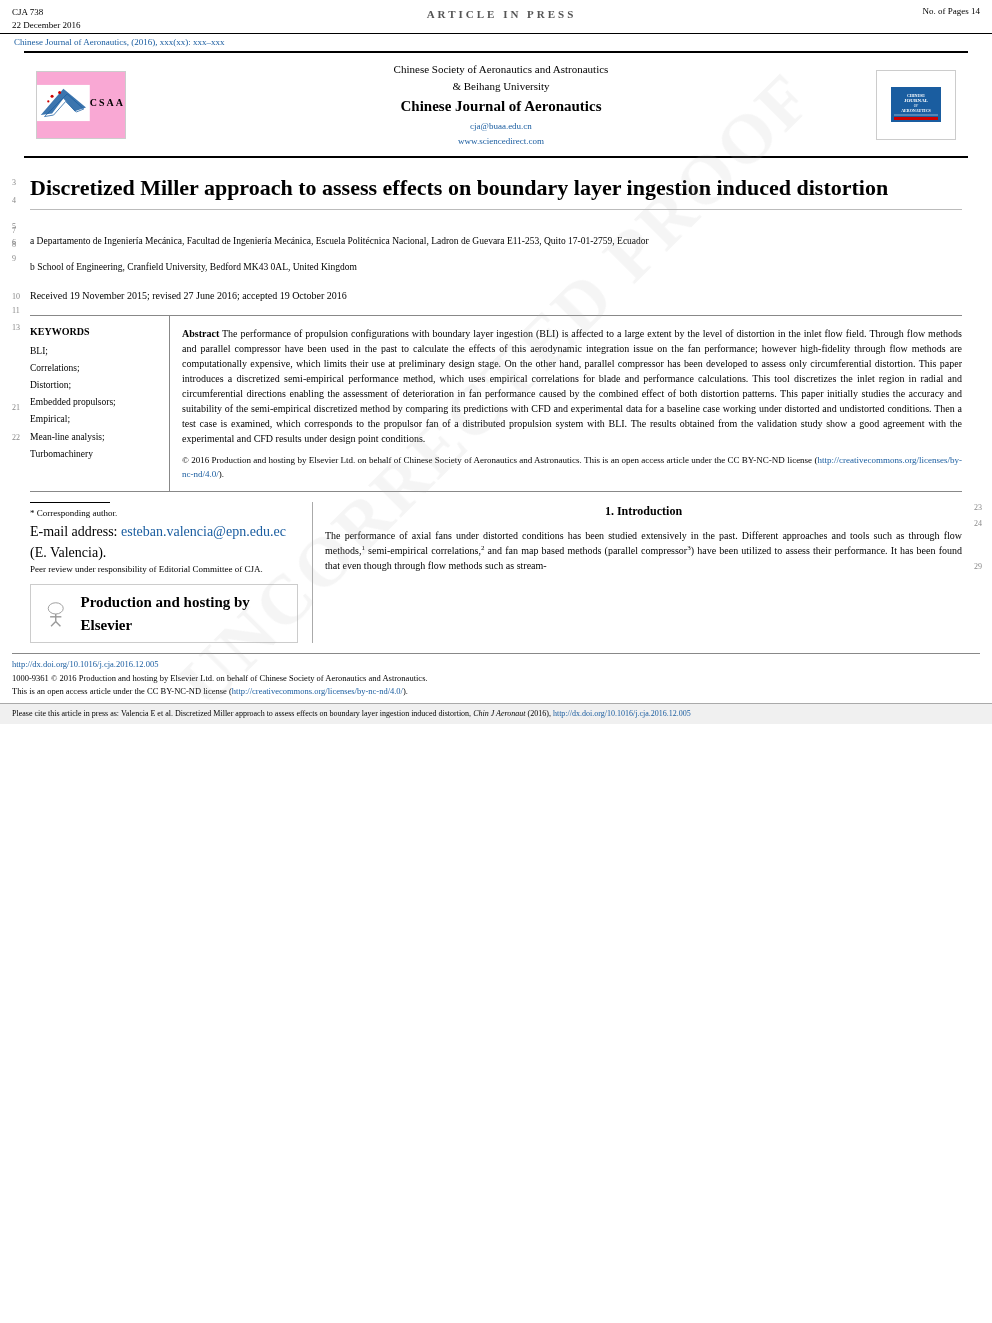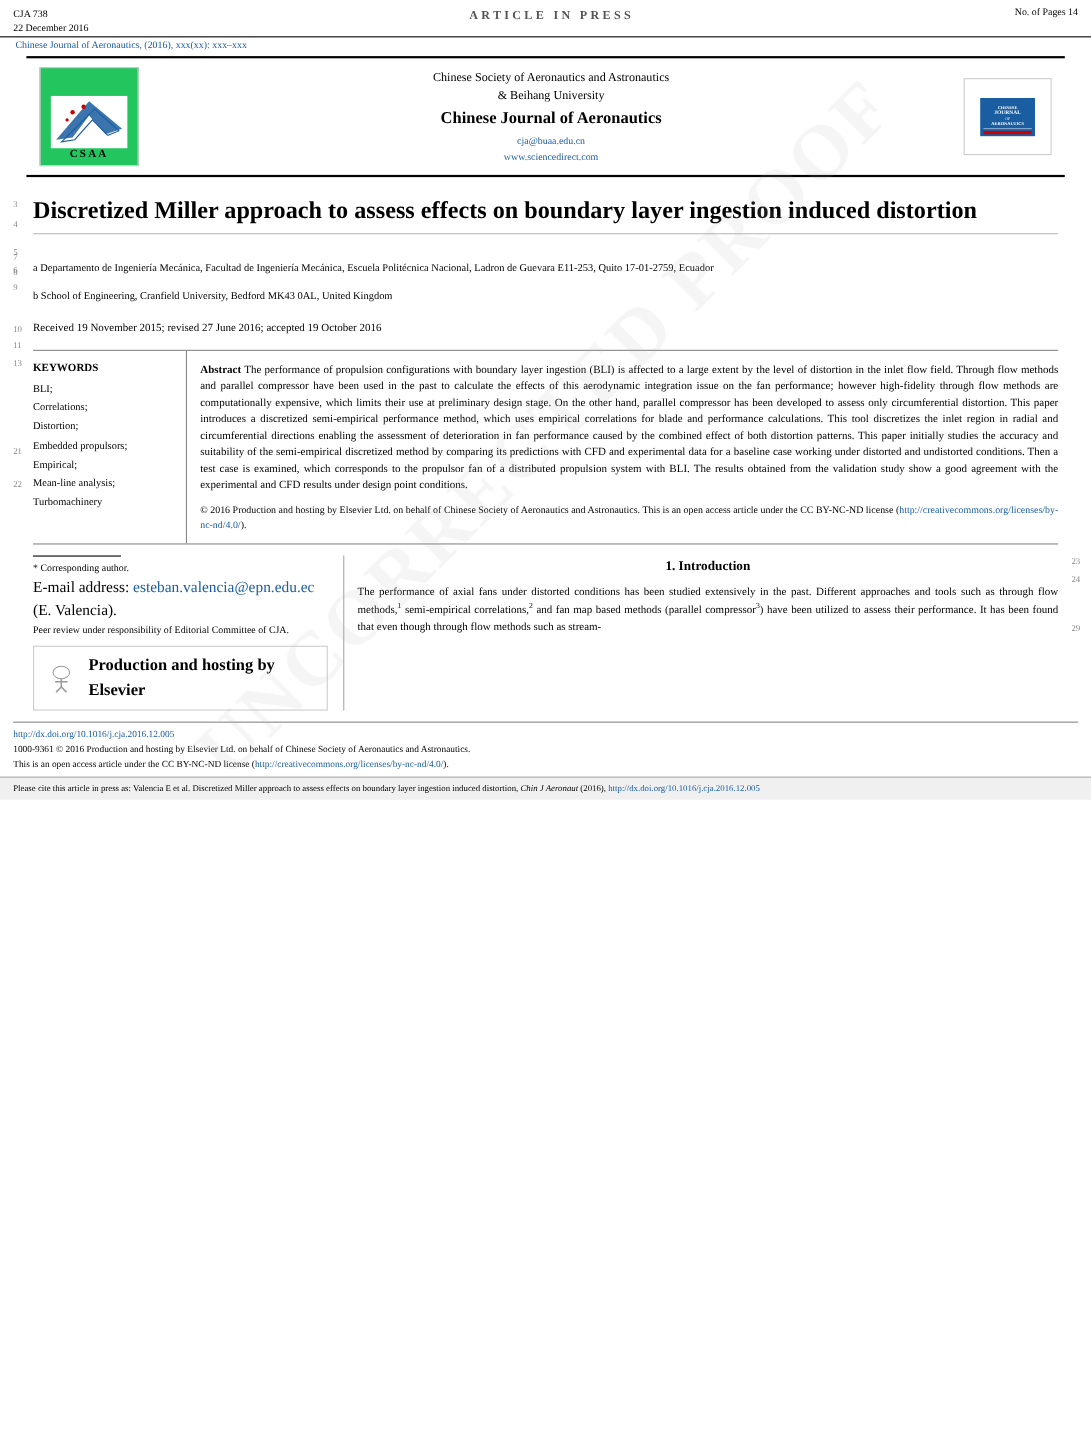--- a/index.html
+++ b/index.html
@@ -37,28 +37,28 @@
       align-items: center;
       justify-content: center;
       padding: 8px 12px;
       border-top: 2px solid #000;
       border-bottom: 2px solid #000;
       margin: 2px 12px;
       gap: 10px;
     }
     .csaa-logo {
       width: 90px;
-      height: 90px;
+      height: 68px;
       border: 1px solid #ccc;
       display: flex;
-      flex-direction: column;
+      flex-direction: row;
       align-items: center;
       justify-content: flex-end;
       padding-bottom: 4px;
-      background: #22c55e;
+      background: #f9a8d4;
       flex-shrink: 0;
     }
     .csaa-logo svg { width: 70px; height: 48px; }
     .csaa-text { font-size: 10px; font-weight: bold; letter-spacing: 2px; color: #000; }
 
     .journal-title-block {
       text-align: center;
       flex: 1;
     }
     .journal-title-block .society-name { font-size: 11px; line-height: 1.5; }

